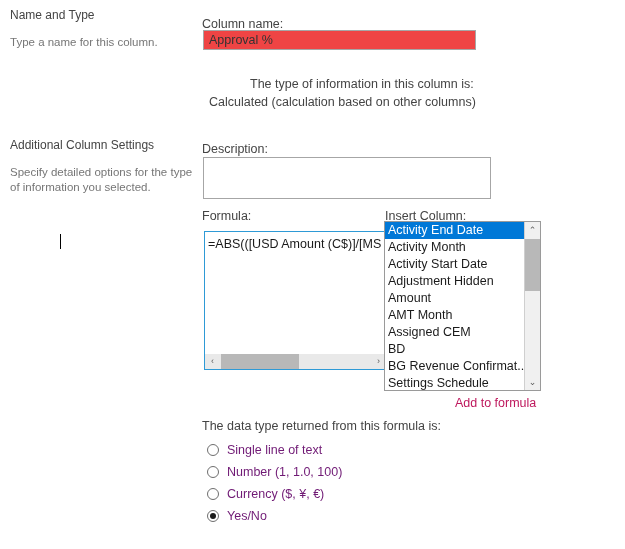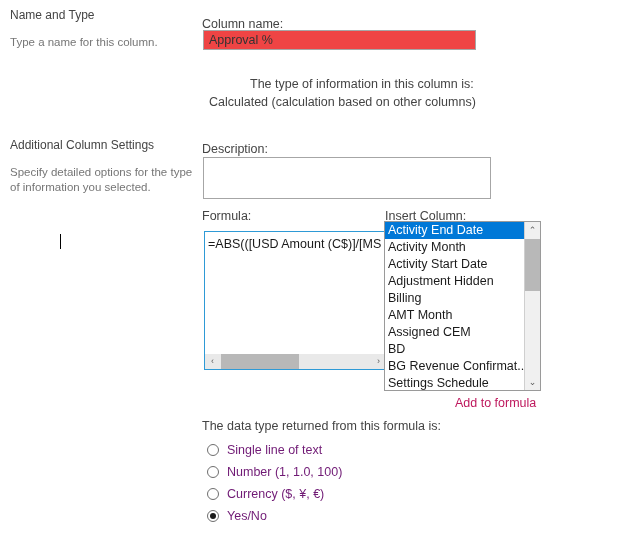--- a/index.html
+++ b/index.html
@@ -300,21 +300,21 @@
 </div>
 
 <div class="field-label" id="insert-column-label">Insert Column:</div>
 
 <div id="insert-column-listbox">
   <div id="insert-column-options">
       <div class="list-option selected">Activity End Date</div>
       <div class="list-option">Activity Month</div>
       <div class="list-option">Activity Start Date</div>
       <div class="list-option">Adjustment Hidden</div>
-      <div class="list-option">Billing</div>
+      <div class="list-option">Amount</div>
       <div class="list-option">AMT Month</div>
       <div class="list-option">Assigned CEM</div>
       <div class="list-option">BD</div>
       <div class="list-option">BG Revenue Confirmat...</div>
       <div class="list-option">Settings Schedule</div>
     </div>
   <div id="listbox-vscroll">
     <div class="arrow up">⌃</div>
     <div id="listbox-vscroll-thumb"></div>
     <div class="arrow down">⌄</div>

